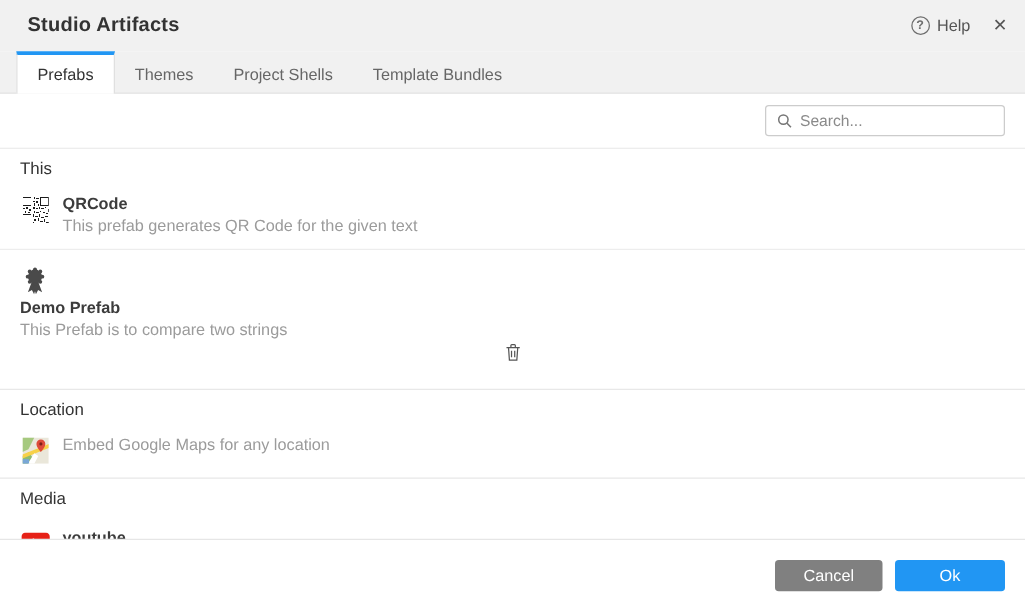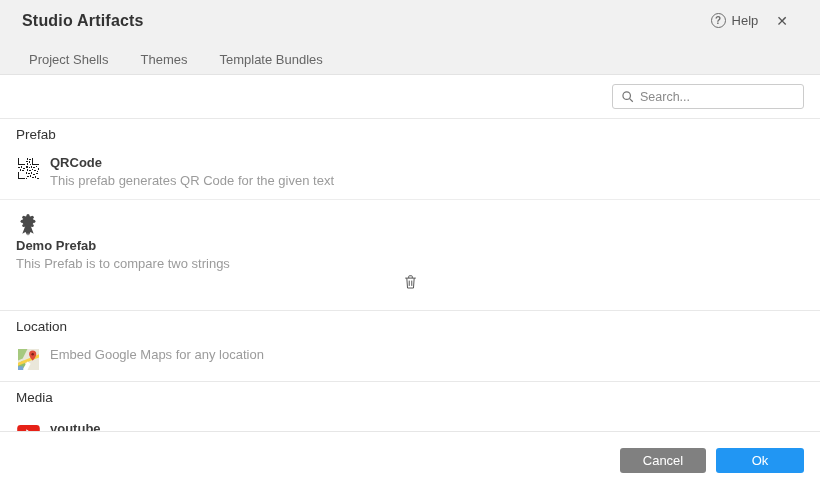--- a/index.html
+++ b/index.html
@@ -1,21 +1,21 @@
 <!DOCTYPE html>
 <html><head>
 <meta charset="utf-8">
 <style>
   * { margin:0; padding:0; box-sizing:border-box; }
   html,body { background:#fff; }
   body { font-family:"Liberation Sans","DejaVu Sans",sans-serif; }
   .dialog { width:820px; height:488px; background:#fff; display:flex; flex-direction:column; overflow:hidden; position:relative; }
 
   
-  .hdr { height:41px; background:#f1f1f1; display:flex; align-items:center; justify-content:space-between; padding:0 28px 0 22px; flex:none; }
+  .hdr { height:41px; background:#f1f1f1; display:flex; align-items:center; justify-content:space-between; padding:0 10px 0 22px; flex:none; }
   .hdr-title { font-size:16px; font-weight:700; color:#333; letter-spacing:.2px; }
   .hdr-right { display:flex; align-items:center; gap:14px; }
   .help-wrap { display:flex; align-items:center; gap:6px; cursor:pointer; }
   .help-circle { width:15px; height:15px; border:1.4px solid #6d6d6d; border-radius:50%; color:#6d6d6d; font-size:10px; line-height:13px; text-align:center; font-weight:700; }
   .help-text { font-size:13px; color:#555; }
   .close-x { font-size:14px; color:#555; cursor:pointer; padding:2px 4px; }
 
   
   .tabbar { height:34px; background:#f1f1f1; display:flex; align-items:stretch; padding-left:13px; border-bottom:1px solid #e3e3e3; flex:none; }
   .tab { font-size:13px; color:#666; display:flex; align-items:center; padding:0 16px; cursor:pointer; border-top:3px solid transparent; }
@@ -56,39 +56,40 @@
     <div class="hdr-right">
       <div class="help-wrap">
         <div class="help-circle">?</div>
         <span class="help-text">Help</span>
       </div>
       <div class="close-x">✕</div>
     </div>
   </div>
 
   <div class="tabbar">
+    <div class="tab active">Prefabs</div>
+    <div class="tab">Themes</div>
     <div class="tab">Project Shells</div>
-    <div class="tab">Themes</div>
     <div class="tab">Template Bundles</div>
   </div>
 
   <div class="search-row">
     <div class="search-box">
       <svg width="13" height="13" viewBox="0 0 16 16" fill="none" stroke="#757575" stroke-width="1.5">
           <circle cx="7" cy="7" r="4.6"></circle>
           <line x1="10.6" y1="10.6" x2="14.5" y2="14.5"></line>
         </svg>
       <input class="search-input" type="text" placeholder="Search..." style="">
     </div>
   </div>
 
   <div class="main">
 
     <div class="section">
-      <div class="section-heading">Prefab</div>
+      <div class="section-heading">This</div>
       <div class="item">
         <div class="item-icon">
           <svg width="21" height="22" viewBox="0 0 21 21" shape-rendering="crispEdges">
             <g fill="#1b1b1b">
               <rect x="0" y="0" width="7" height="7"></rect>
                 <rect x="14" y="0" width="7" height="7"></rect>
                 <rect x="0" y="14" width="7" height="7"></rect>
               <rect x="2" y="2" width="3" height="3" fill="#fff" stroke="#fff"></rect>
                 <rect x="16" y="2" width="3" height="3" fill="#fff" stroke="#fff"></rect>
                 <rect x="2" y="16" width="3" height="3" fill="#fff" stroke="#fff"></rect>

